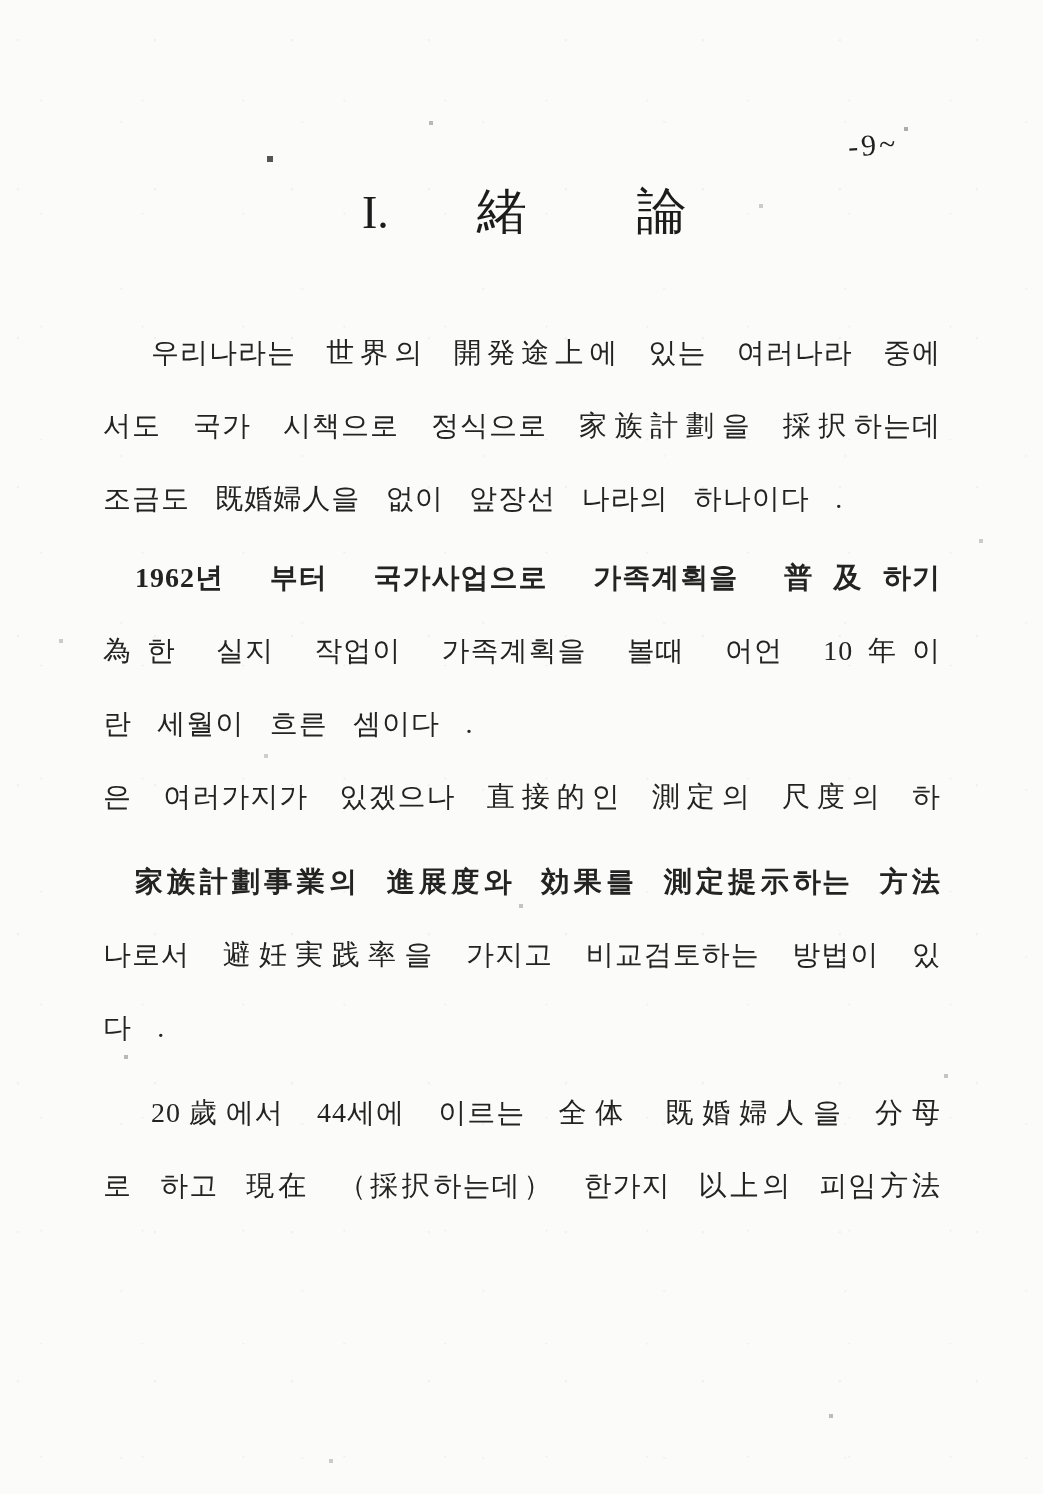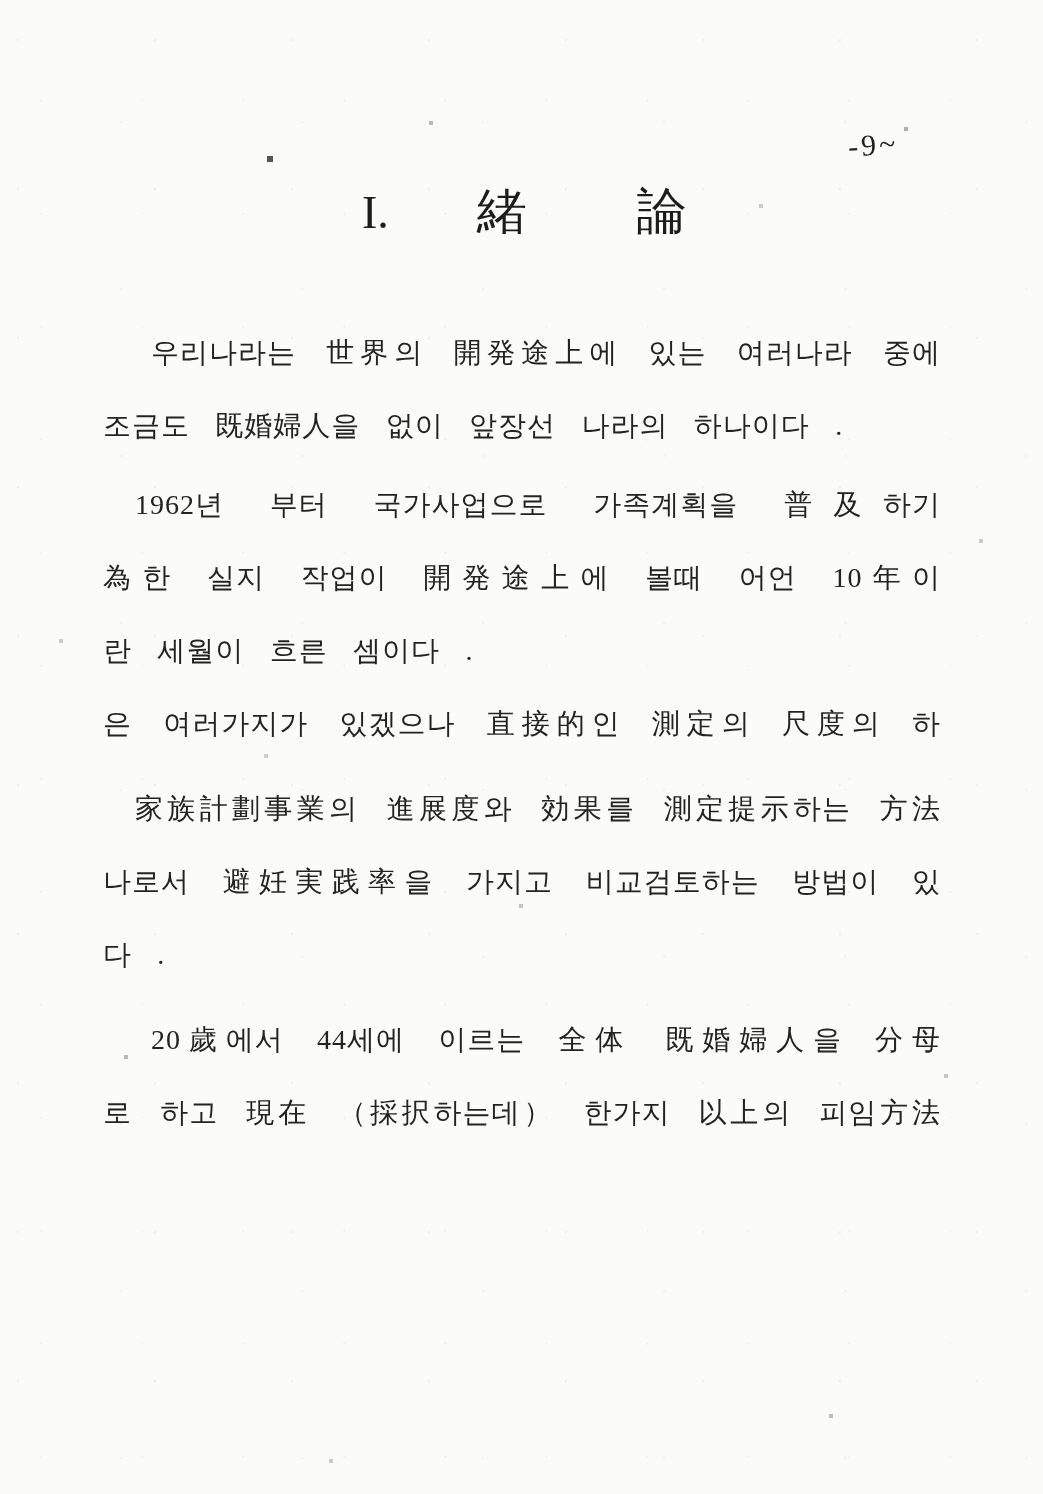--- a/index.html
+++ b/index.html
@@ -82,44 +82,45 @@
     letter-spacing: 1px;
     color: #232323;
     text-align: justify;
   }
   .line.full {
     text-align: justify;
     text-align-last: justify;
     white-space: normal;
   }
   .line.indent   { padding-left: 48px; }
-  .line.indent-s { padding-left: 32px; }
+  .line.indent-s { padding-left: 32px; font-weight: bold; }
   .gap-s { margin-top: 6px; }
   .gap-m { margin-top: 12px; }
 </style>
 </head>
 <body>
 
 <div class="page">
 
   <div class="specks"></div>
 
   <div class="page-number">-9~</div>
 
   <div class="doc-title">
     <span class="numeral">I.</span>
     <span class="t-word">緒</span>
     <span class="t-word">論</span>
   </div>
 
   <div class="body-text">
     <div class="line full indent">우리나라는 世界의 開発途上에 있는 여러나라 중에</div>
+    <div class="line full">서도 국가 시책으로 정식으로 家族計劃을 採択하는데</div>
     <div class="line">조금도 既婚婦人을 없이 앞장선 나라의 하나이다 .</div>
     <div class="line full indent-s gap-s">1962년 부터 국가사업으로 가족계획을 普及하기</div>
-    <div class="line full">為한 실지 작업이 開発途上에 볼때 어언 10年이</div>
+    <div class="line full">為한 실지 작업이 가족계획을 볼때 어언 10年이</div>
     <div class="line">란 세월이 흐른 셈이다 .</div>
     <div class="line full">은 여러가지가 있겠으나 直接的인 測定의 尺度의 하</div>
     <div class="line full indent-s gap-m">家族計劃事業의 進展度와 効果를 測定提示하는 方法</div>
     <div class="line full">나로서 避妊実践率을 가지고 비교검토하는 방법이 있</div>
     <div class="line">다 .</div>
     <div class="line full indent gap-m">20歲에서 44세에 이르는 全体 既婚婦人을 分母</div>
     <div class="line full">로 하고 現在 （採択하는데） 한가지 以上의 피임方法</div>
   </div>
 
 </div>

